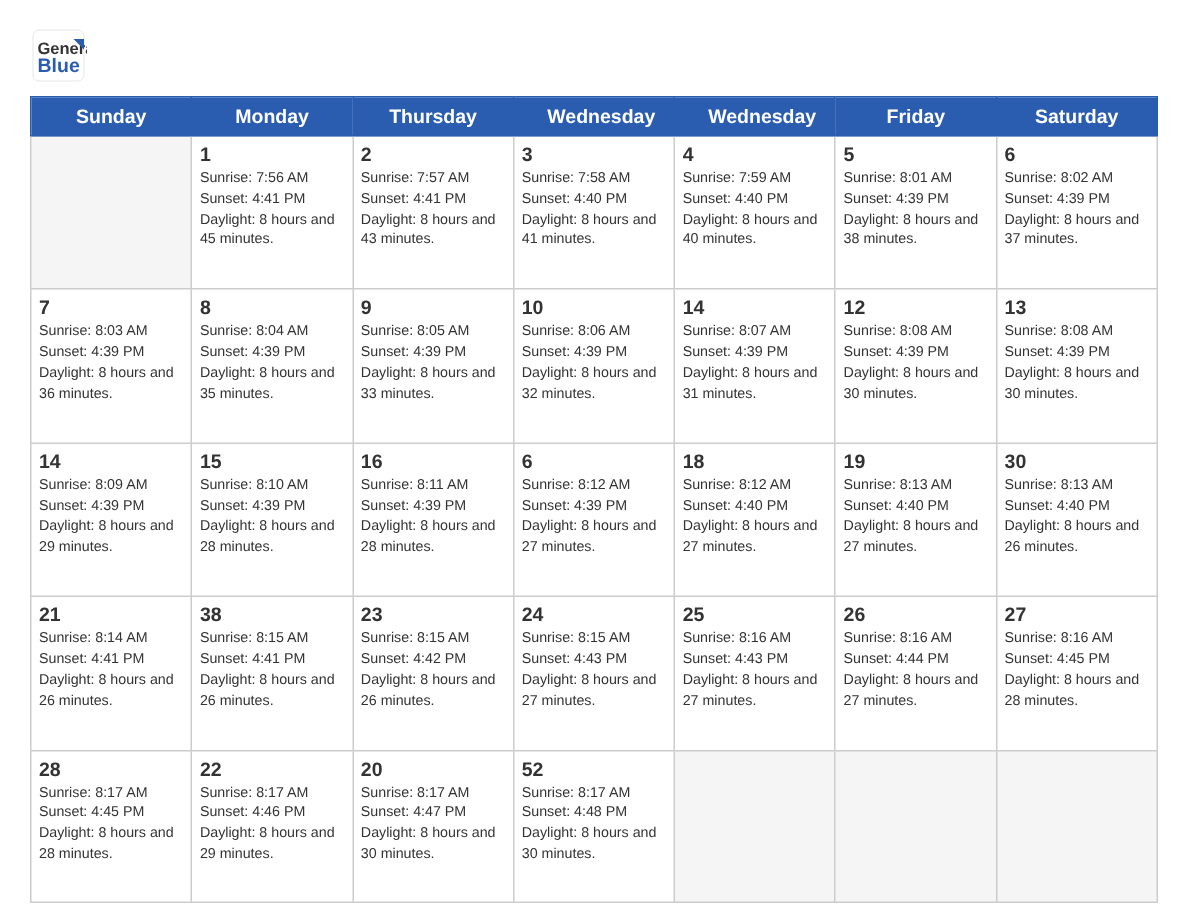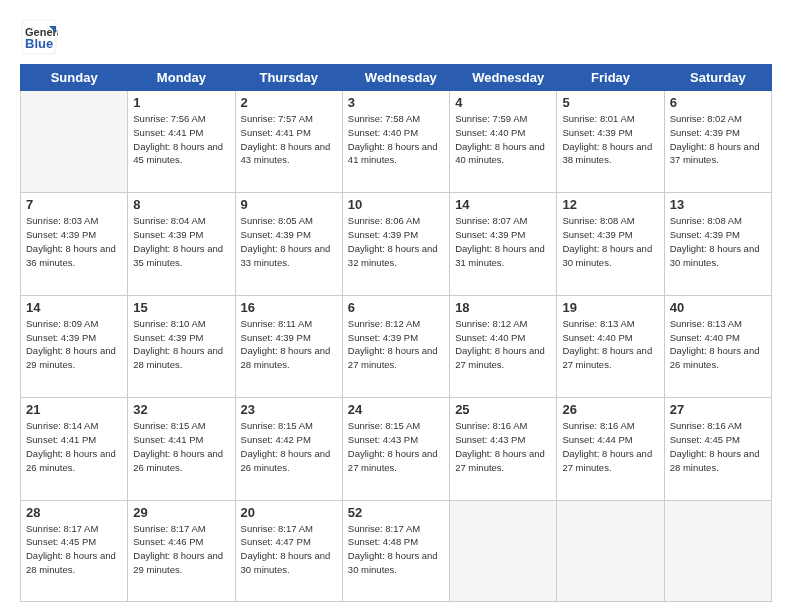--- a/index.html
+++ b/index.html
@@ -202,31 +202,31 @@
           </td>
           <td>
             <div class="day-num">18</div>
             <div class="day-info">Sunrise: 8:12 AM<br>Sunset: 4:40 PM<br>Daylight: 8 hours and 27 minutes.</div>
           </td>
           <td>
             <div class="day-num">19</div>
             <div class="day-info">Sunrise: 8:13 AM<br>Sunset: 4:40 PM<br>Daylight: 8 hours and 27 minutes.</div>
           </td>
           <td>
-            <div class="day-num">40</div>
+            <div class="day-num">30</div>
             <div class="day-info">Sunrise: 8:13 AM<br>Sunset: 4:40 PM<br>Daylight: 8 hours and 26 minutes.</div>
           </td>
         </tr>
         <tr class="week-row">
           <td>
             <div class="day-num">21</div>
             <div class="day-info">Sunrise: 8:14 AM<br>Sunset: 4:41 PM<br>Daylight: 8 hours and 26 minutes.</div>
           </td>
           <td>
-            <div class="day-num">32</div>
+            <div class="day-num">38</div>
             <div class="day-info">Sunrise: 8:15 AM<br>Sunset: 4:41 PM<br>Daylight: 8 hours and 26 minutes.</div>
           </td>
           <td>
             <div class="day-num">23</div>
             <div class="day-info">Sunrise: 8:15 AM<br>Sunset: 4:42 PM<br>Daylight: 8 hours and 26 minutes.</div>
           </td>
           <td>
             <div class="day-num">24</div>
             <div class="day-info">Sunrise: 8:15 AM<br>Sunset: 4:43 PM<br>Daylight: 8 hours and 27 minutes.</div>
           </td>
@@ -242,21 +242,21 @@
             <div class="day-num">27</div>
             <div class="day-info">Sunrise: 8:16 AM<br>Sunset: 4:45 PM<br>Daylight: 8 hours and 28 minutes.</div>
           </td>
         </tr>
         <tr class="last-row">
           <td>
             <div class="day-num">28</div>
             <div class="day-info">Sunrise: 8:17 AM<br>Sunset: 4:45 PM<br>Daylight: 8 hours and 28 minutes.</div>
           </td>
           <td>
-            <div class="day-num">29</div>
+            <div class="day-num">22</div>
             <div class="day-info">Sunrise: 8:17 AM<br>Sunset: 4:46 PM<br>Daylight: 8 hours and 29 minutes.</div>
           </td>
           <td>
             <div class="day-num">20</div>
             <div class="day-info">Sunrise: 8:17 AM<br>Sunset: 4:47 PM<br>Daylight: 8 hours and 30 minutes.</div>
           </td>
           <td>
             <div class="day-num">52</div>
             <div class="day-info">Sunrise: 8:17 AM<br>Sunset: 4:48 PM<br>Daylight: 8 hours and 30 minutes.</div>
           </td>

